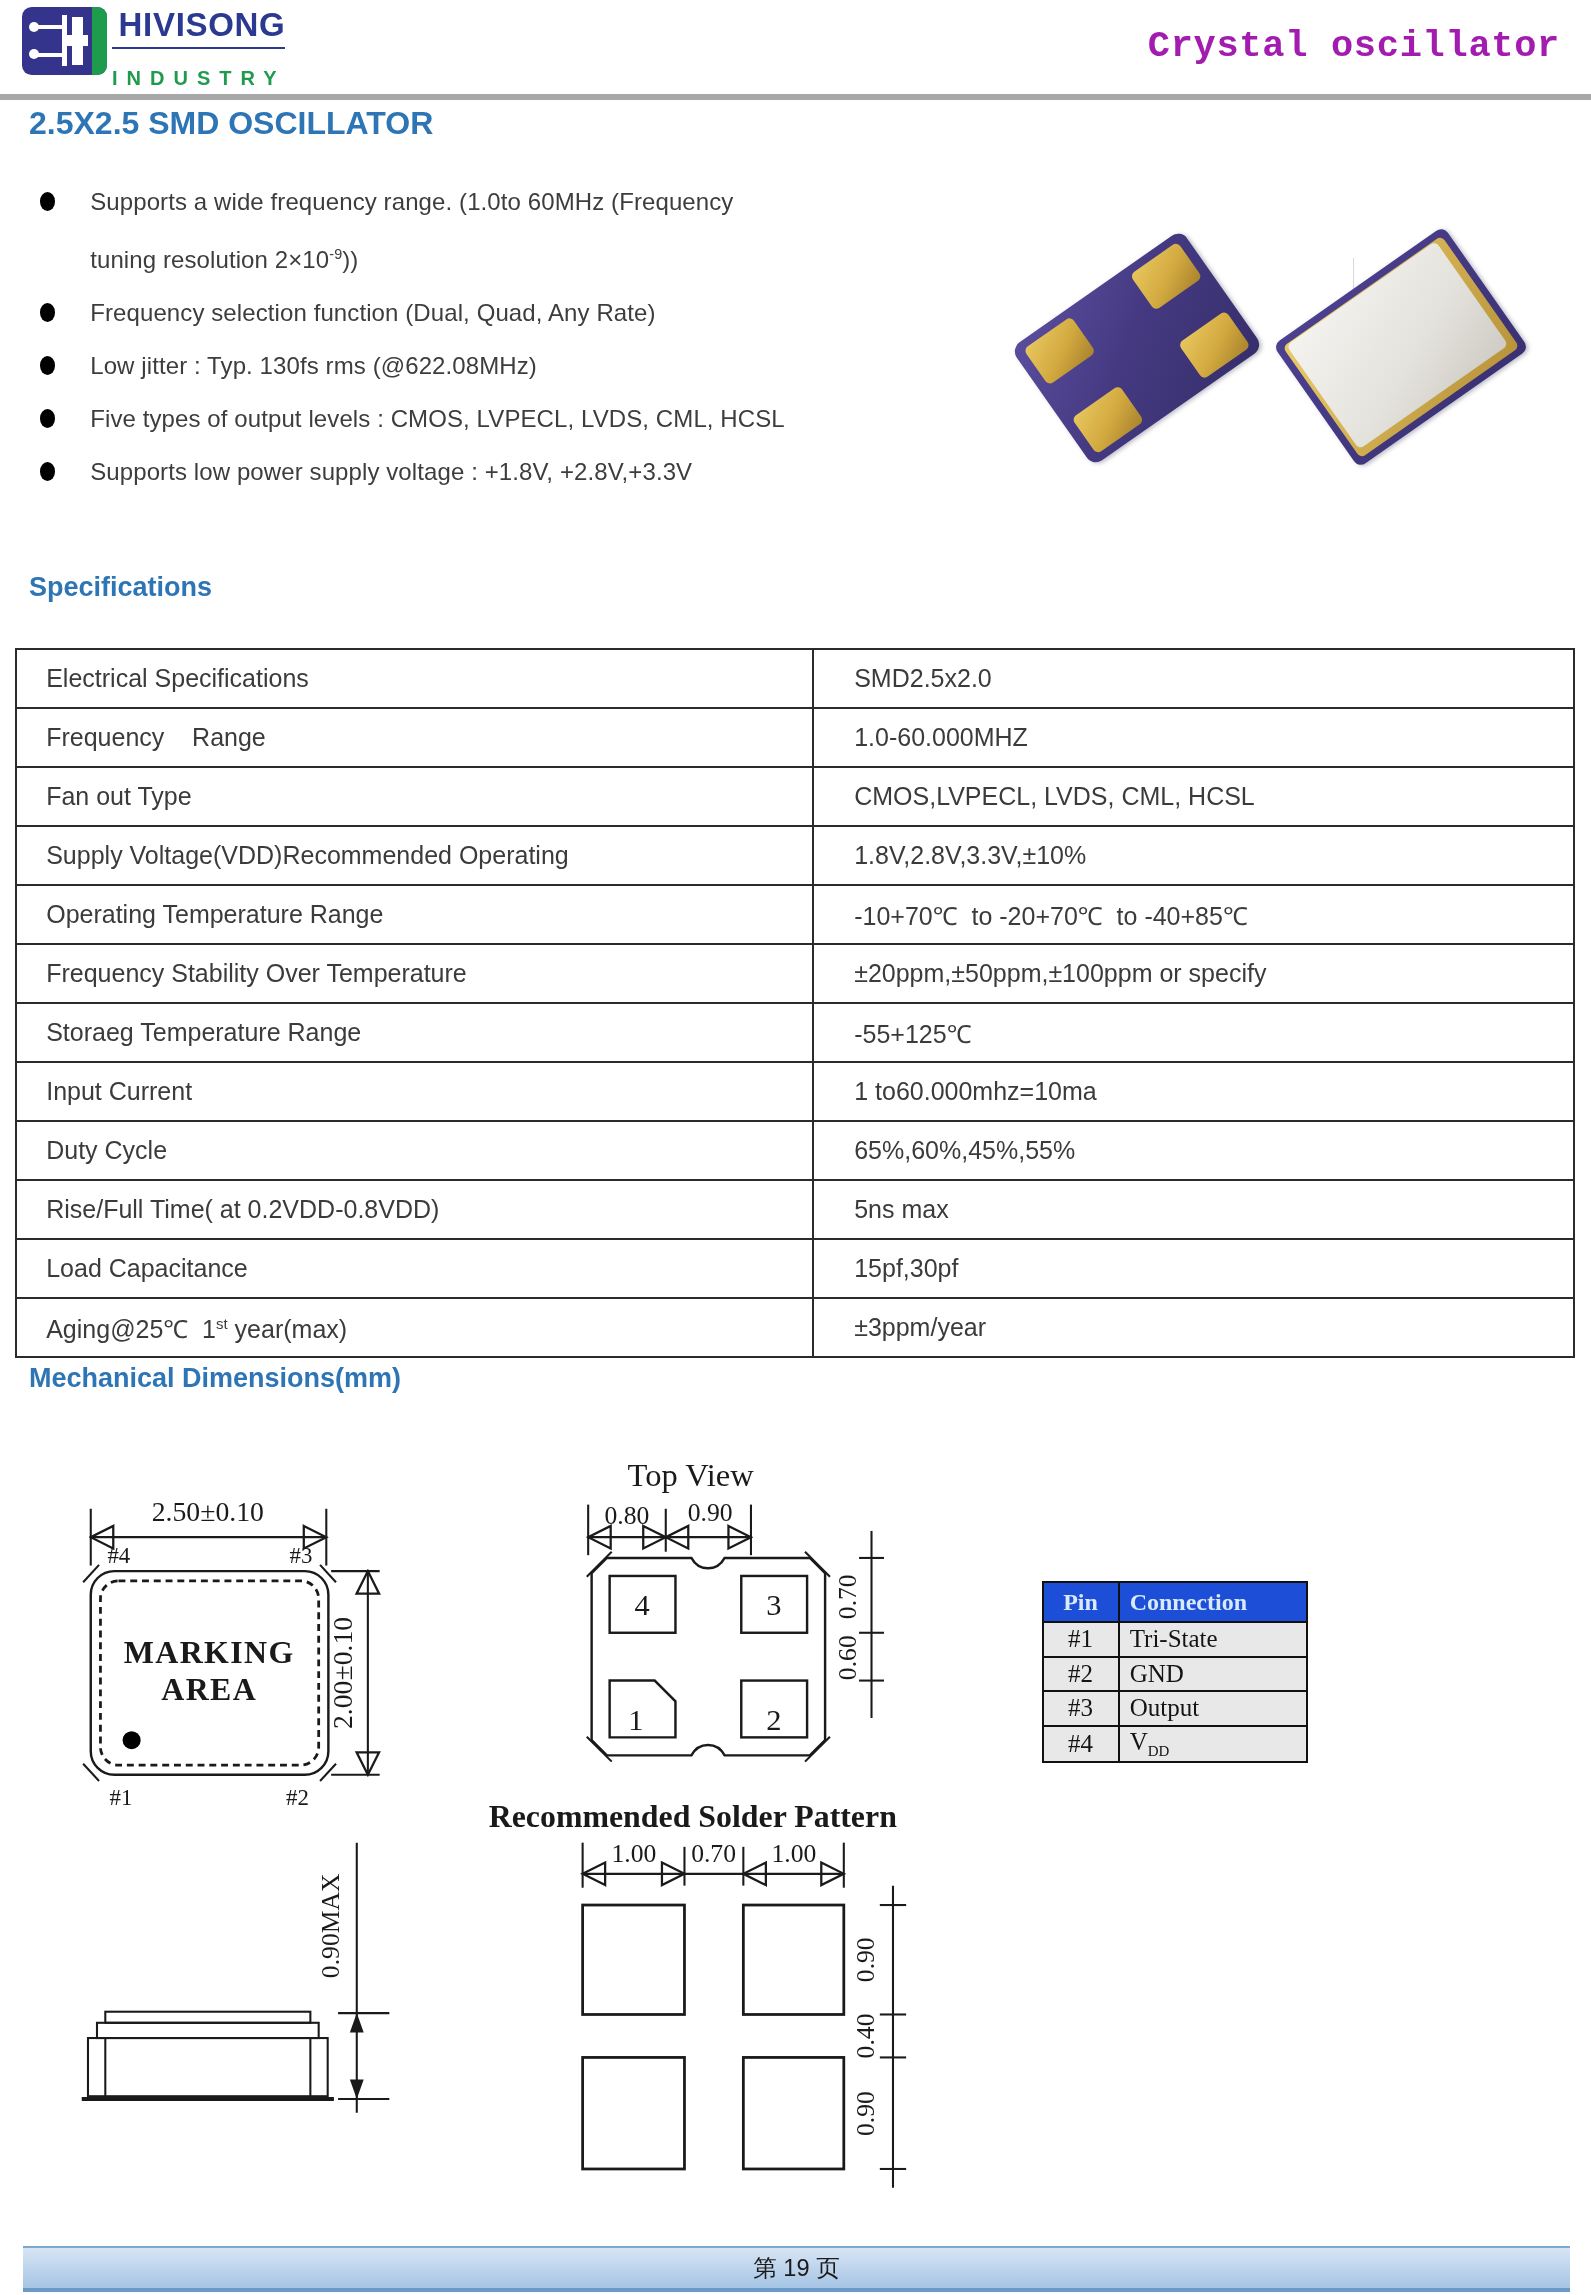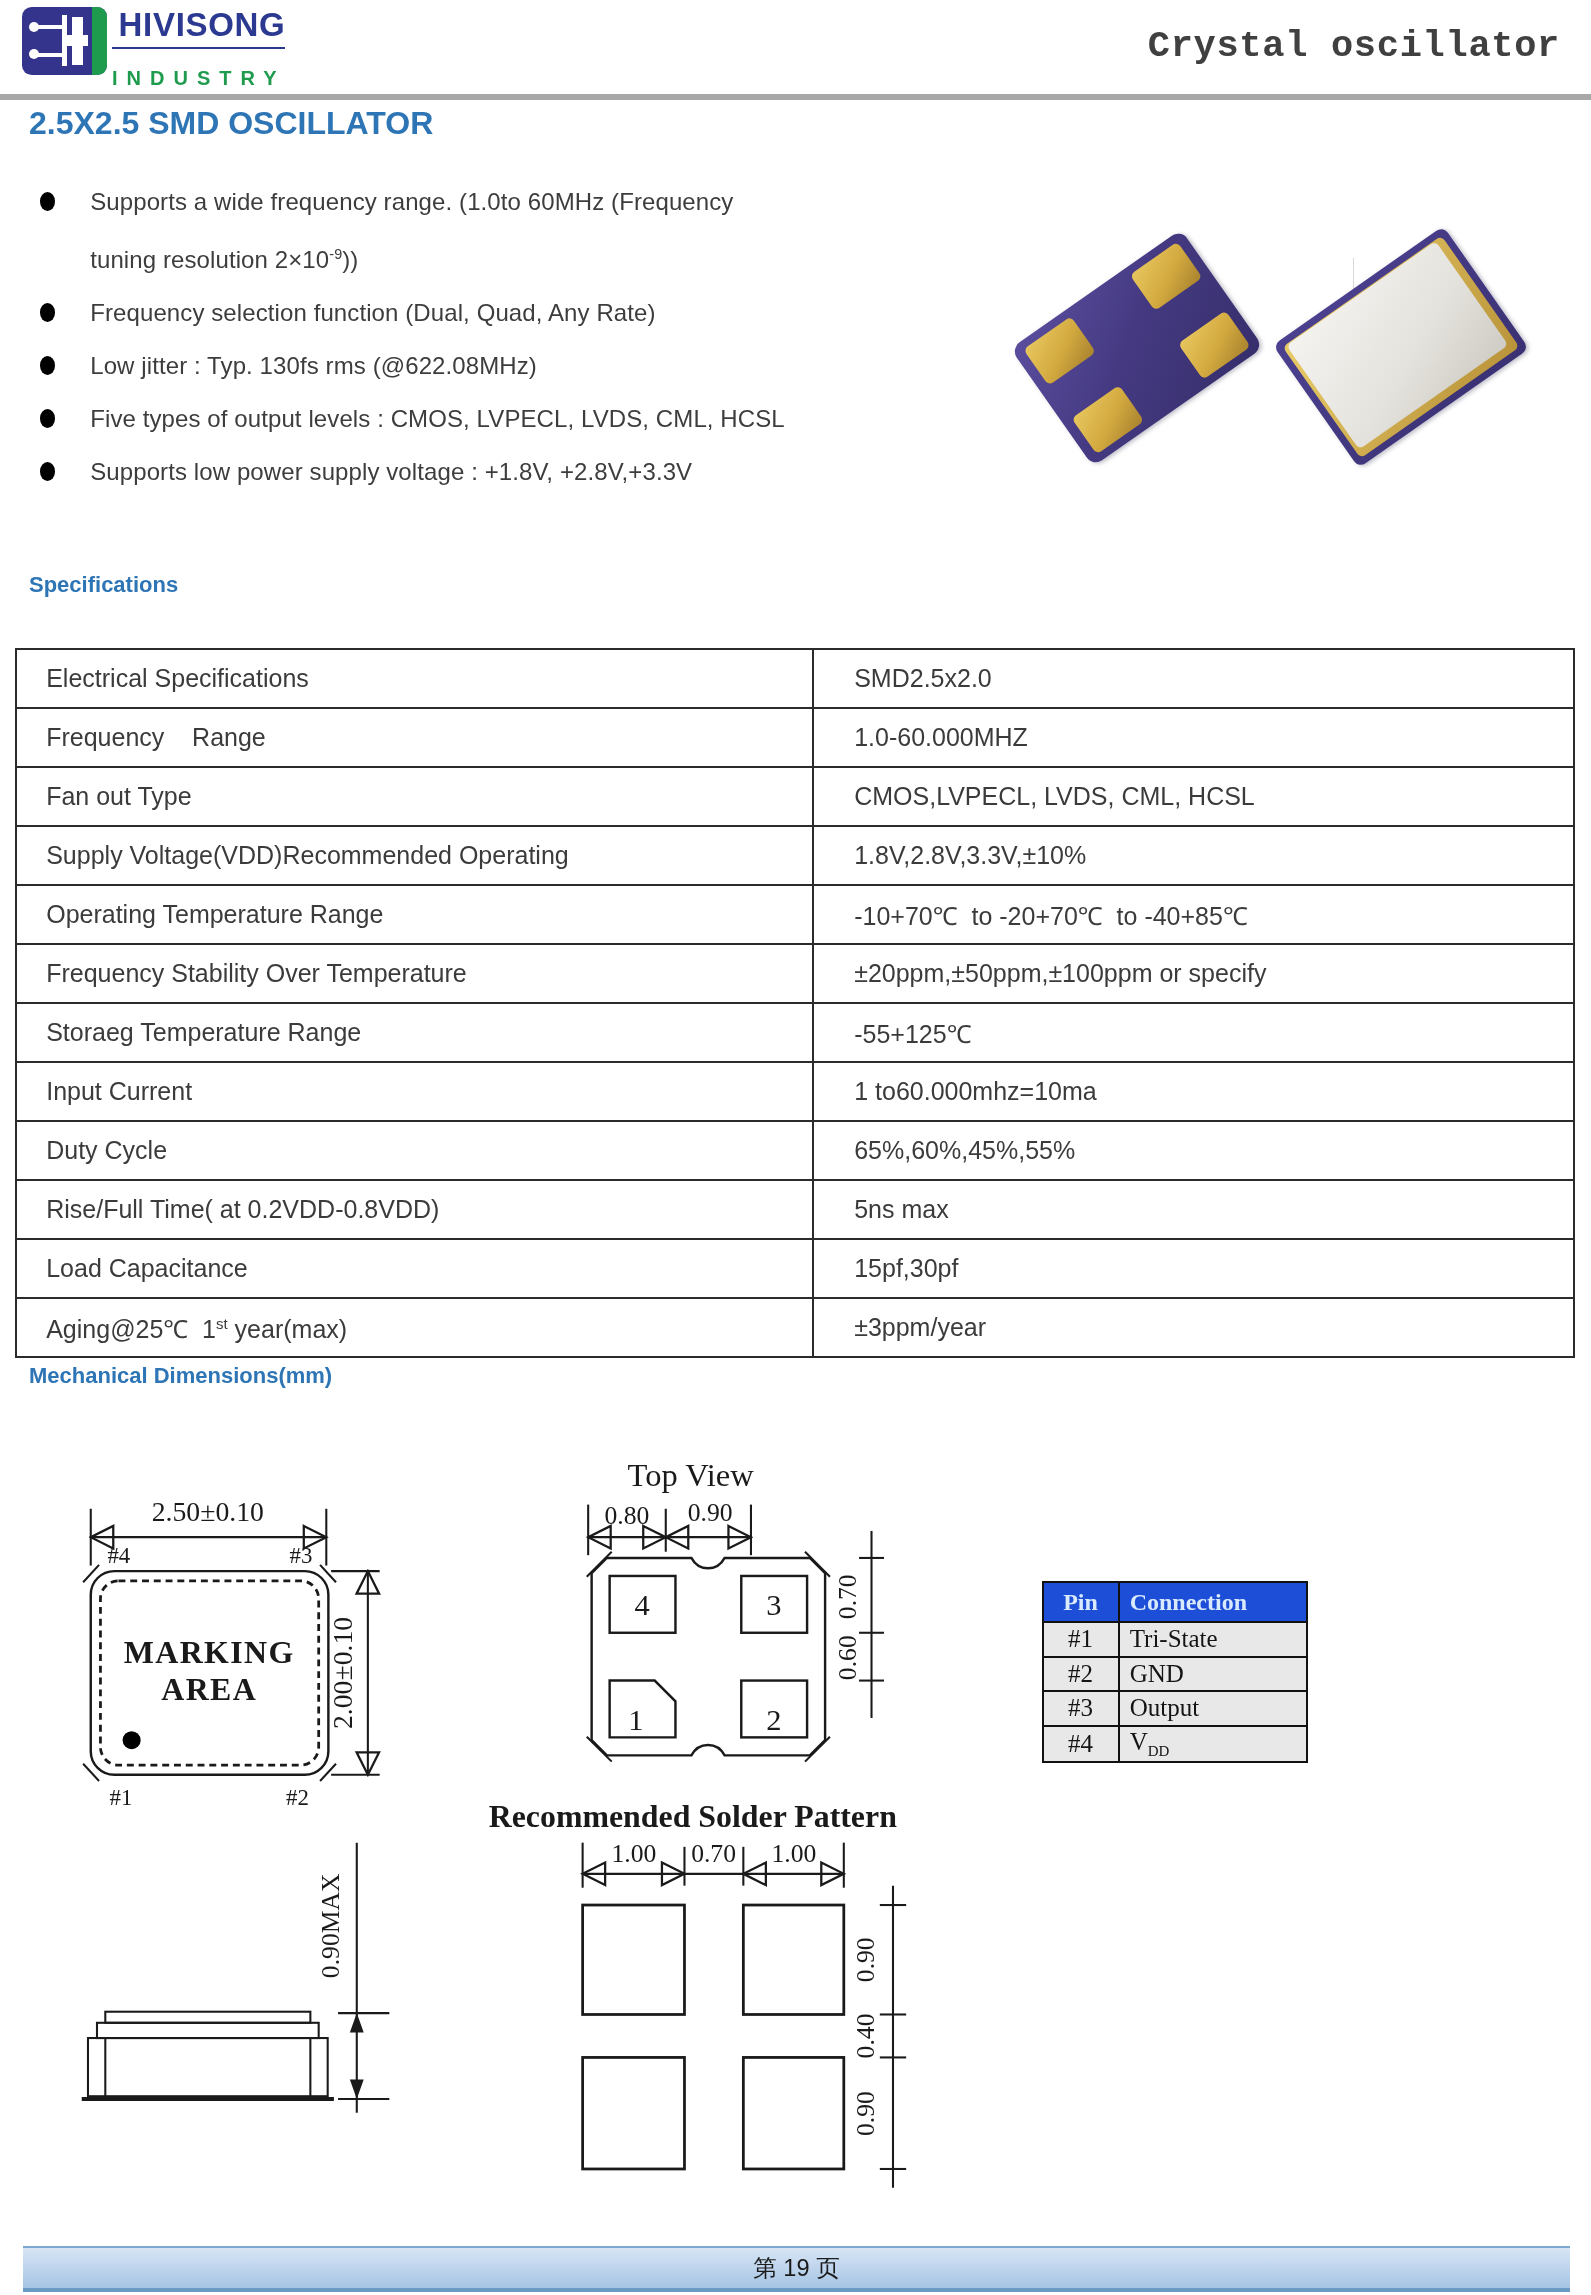--- a/index.html
+++ b/index.html
@@ -11,26 +11,26 @@
   .logo-icon .tr1{position:absolute;left:11px;top:18px;width:32px;height:4.2px;background:#fff;}
   .logo-icon .tr2{position:absolute;left:11px;top:46px;width:32px;height:4.2px;background:#fff;}
   .logo-icon .c1{position:absolute;left:7px;top:14.5px;width:10.4px;height:10.4px;border-radius:50%;background:#fff;}
   .logo-icon .c2{position:absolute;left:7px;top:42px;width:10.4px;height:10.4px;border-radius:50%;background:#fff;}
   .logo-icon .v1{position:absolute;left:40px;top:8.3px;width:4.8px;height:51px;background:#fff;}
   .logo-icon .crossv{position:absolute;left:50px;top:9.7px;width:11px;height:48px;background:#fff;}
   .logo-icon .crossh{position:absolute;left:44px;top:28px;width:22px;height:11px;background:#fff;}
   .brand-block{position:absolute;left:112px;top:8.3px;text-align:right;}
   .brand-name{font-size:33px;font-weight:bold;color:#2b3990;letter-spacing:0.7px;line-height:1;border-bottom:2.8px solid #2b3990;padding-bottom:5.5px;}
   .brand-sub{font-size:20px;font-weight:bold;color:#1f9b4e;letter-spacing:9px;margin-top:19px;line-height:1;}
-  .doc-type{position:absolute;right:32px;top:25px;font-family:"Liberation Mono",monospace;font-size:37px;font-weight:bold;color:#404040;letter-spacing:0.7px;}
+  .doc-type{position:absolute;right:32px;top:25px;font-family:"Liberation Mono",monospace;font-size:37px;font-weight:bold;color:#a21caf;letter-spacing:0.7px;}
   .header-rule{position:absolute;left:0;top:94px;width:1592px;height:6.2px;background:#a8a8a8;}
 
   
   .page-title{position:absolute;left:29px;top:105px;font-size:32px;font-weight:bold;color:#2e75b6;letter-spacing:0px;}
-  .sec-heading{position:absolute;left:29px;font-size:22px;font-weight:bold;color:#2e75b6;}
+  .sec-heading{position:absolute;left:29px;font-size:27px;font-weight:bold;color:#2e75b6;}
   #spec-heading{top:572px;}
   #mech-heading{top:1363px;}
 
   
   .features{position:absolute;left:40px;top:175px;width:984px;list-style:none;margin:0;padding:0;}
   .features li{display:flex;align-items:flex-start;}
   .features .dot{flex:0 0 15.2px;width:15.2px;height:18.7px;border-radius:50%;background:#000;margin-top:17.3px;margin-right:35px;}
   .feature-text{font-size:24px;color:#3d3d3d;line-height:53px;letter-spacing:0.1px;}
   sup{font-size:0.6em;vertical-align:super;}
   sub{font-size:0.6em;vertical-align:sub;margin-top:26px;}

